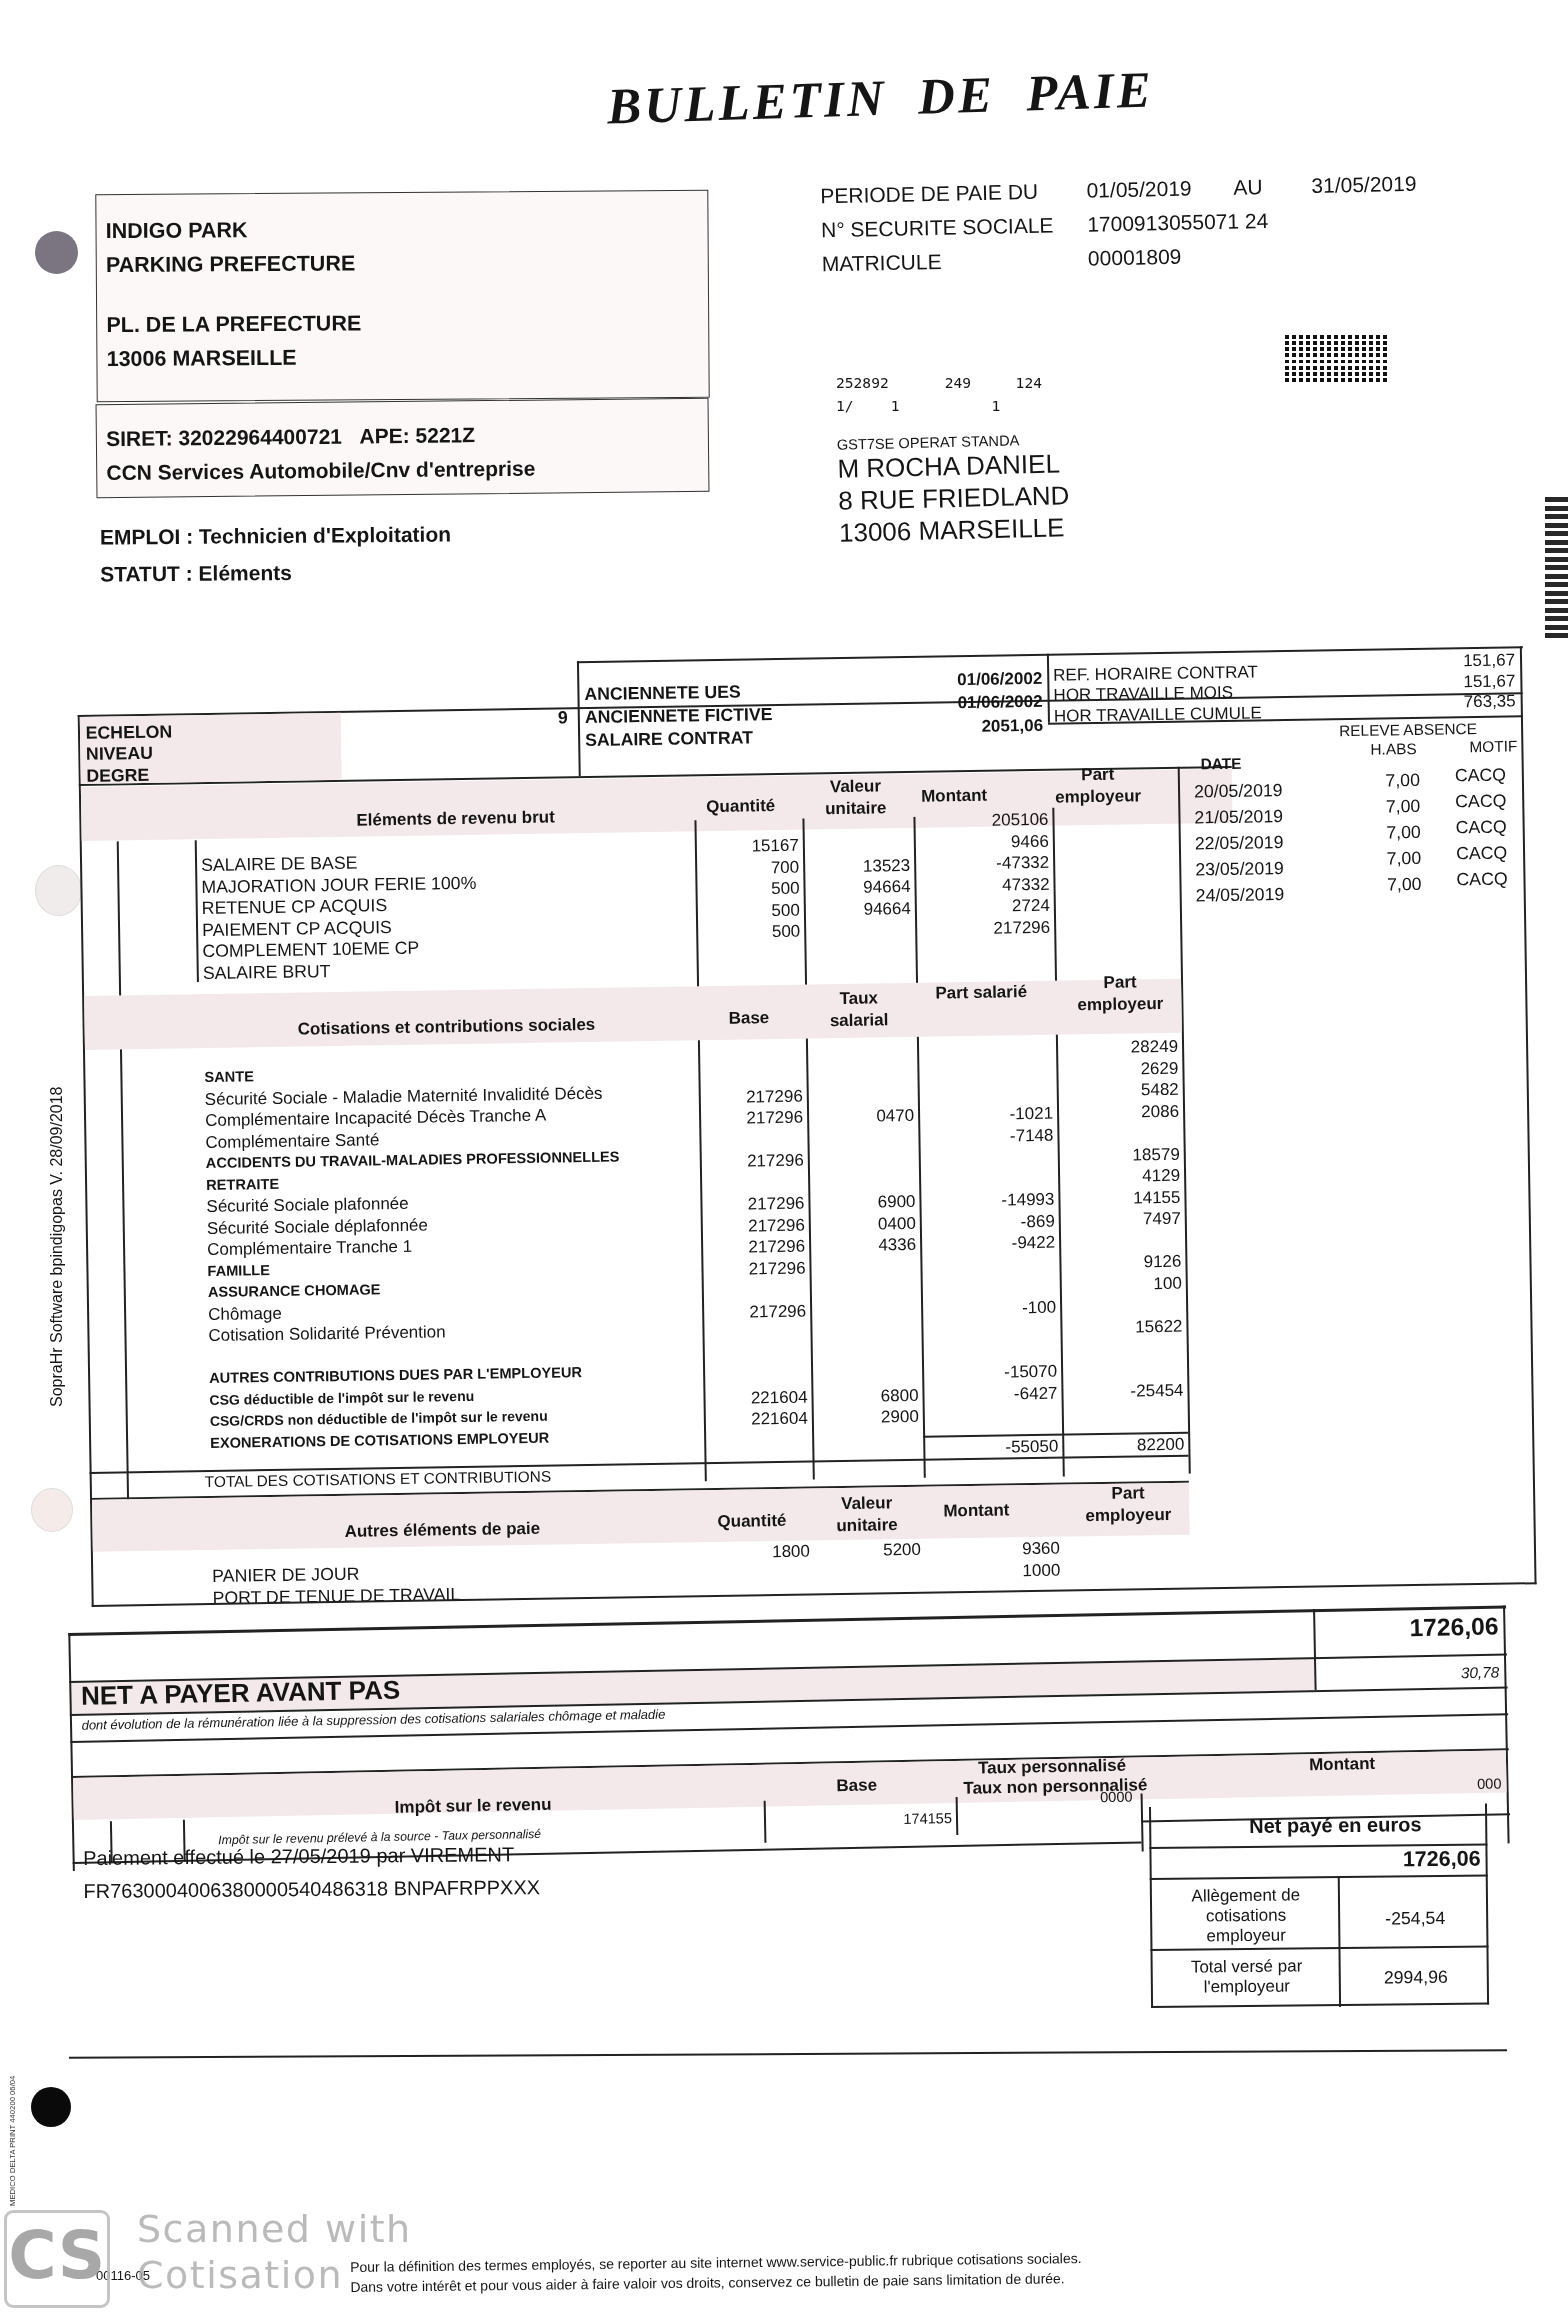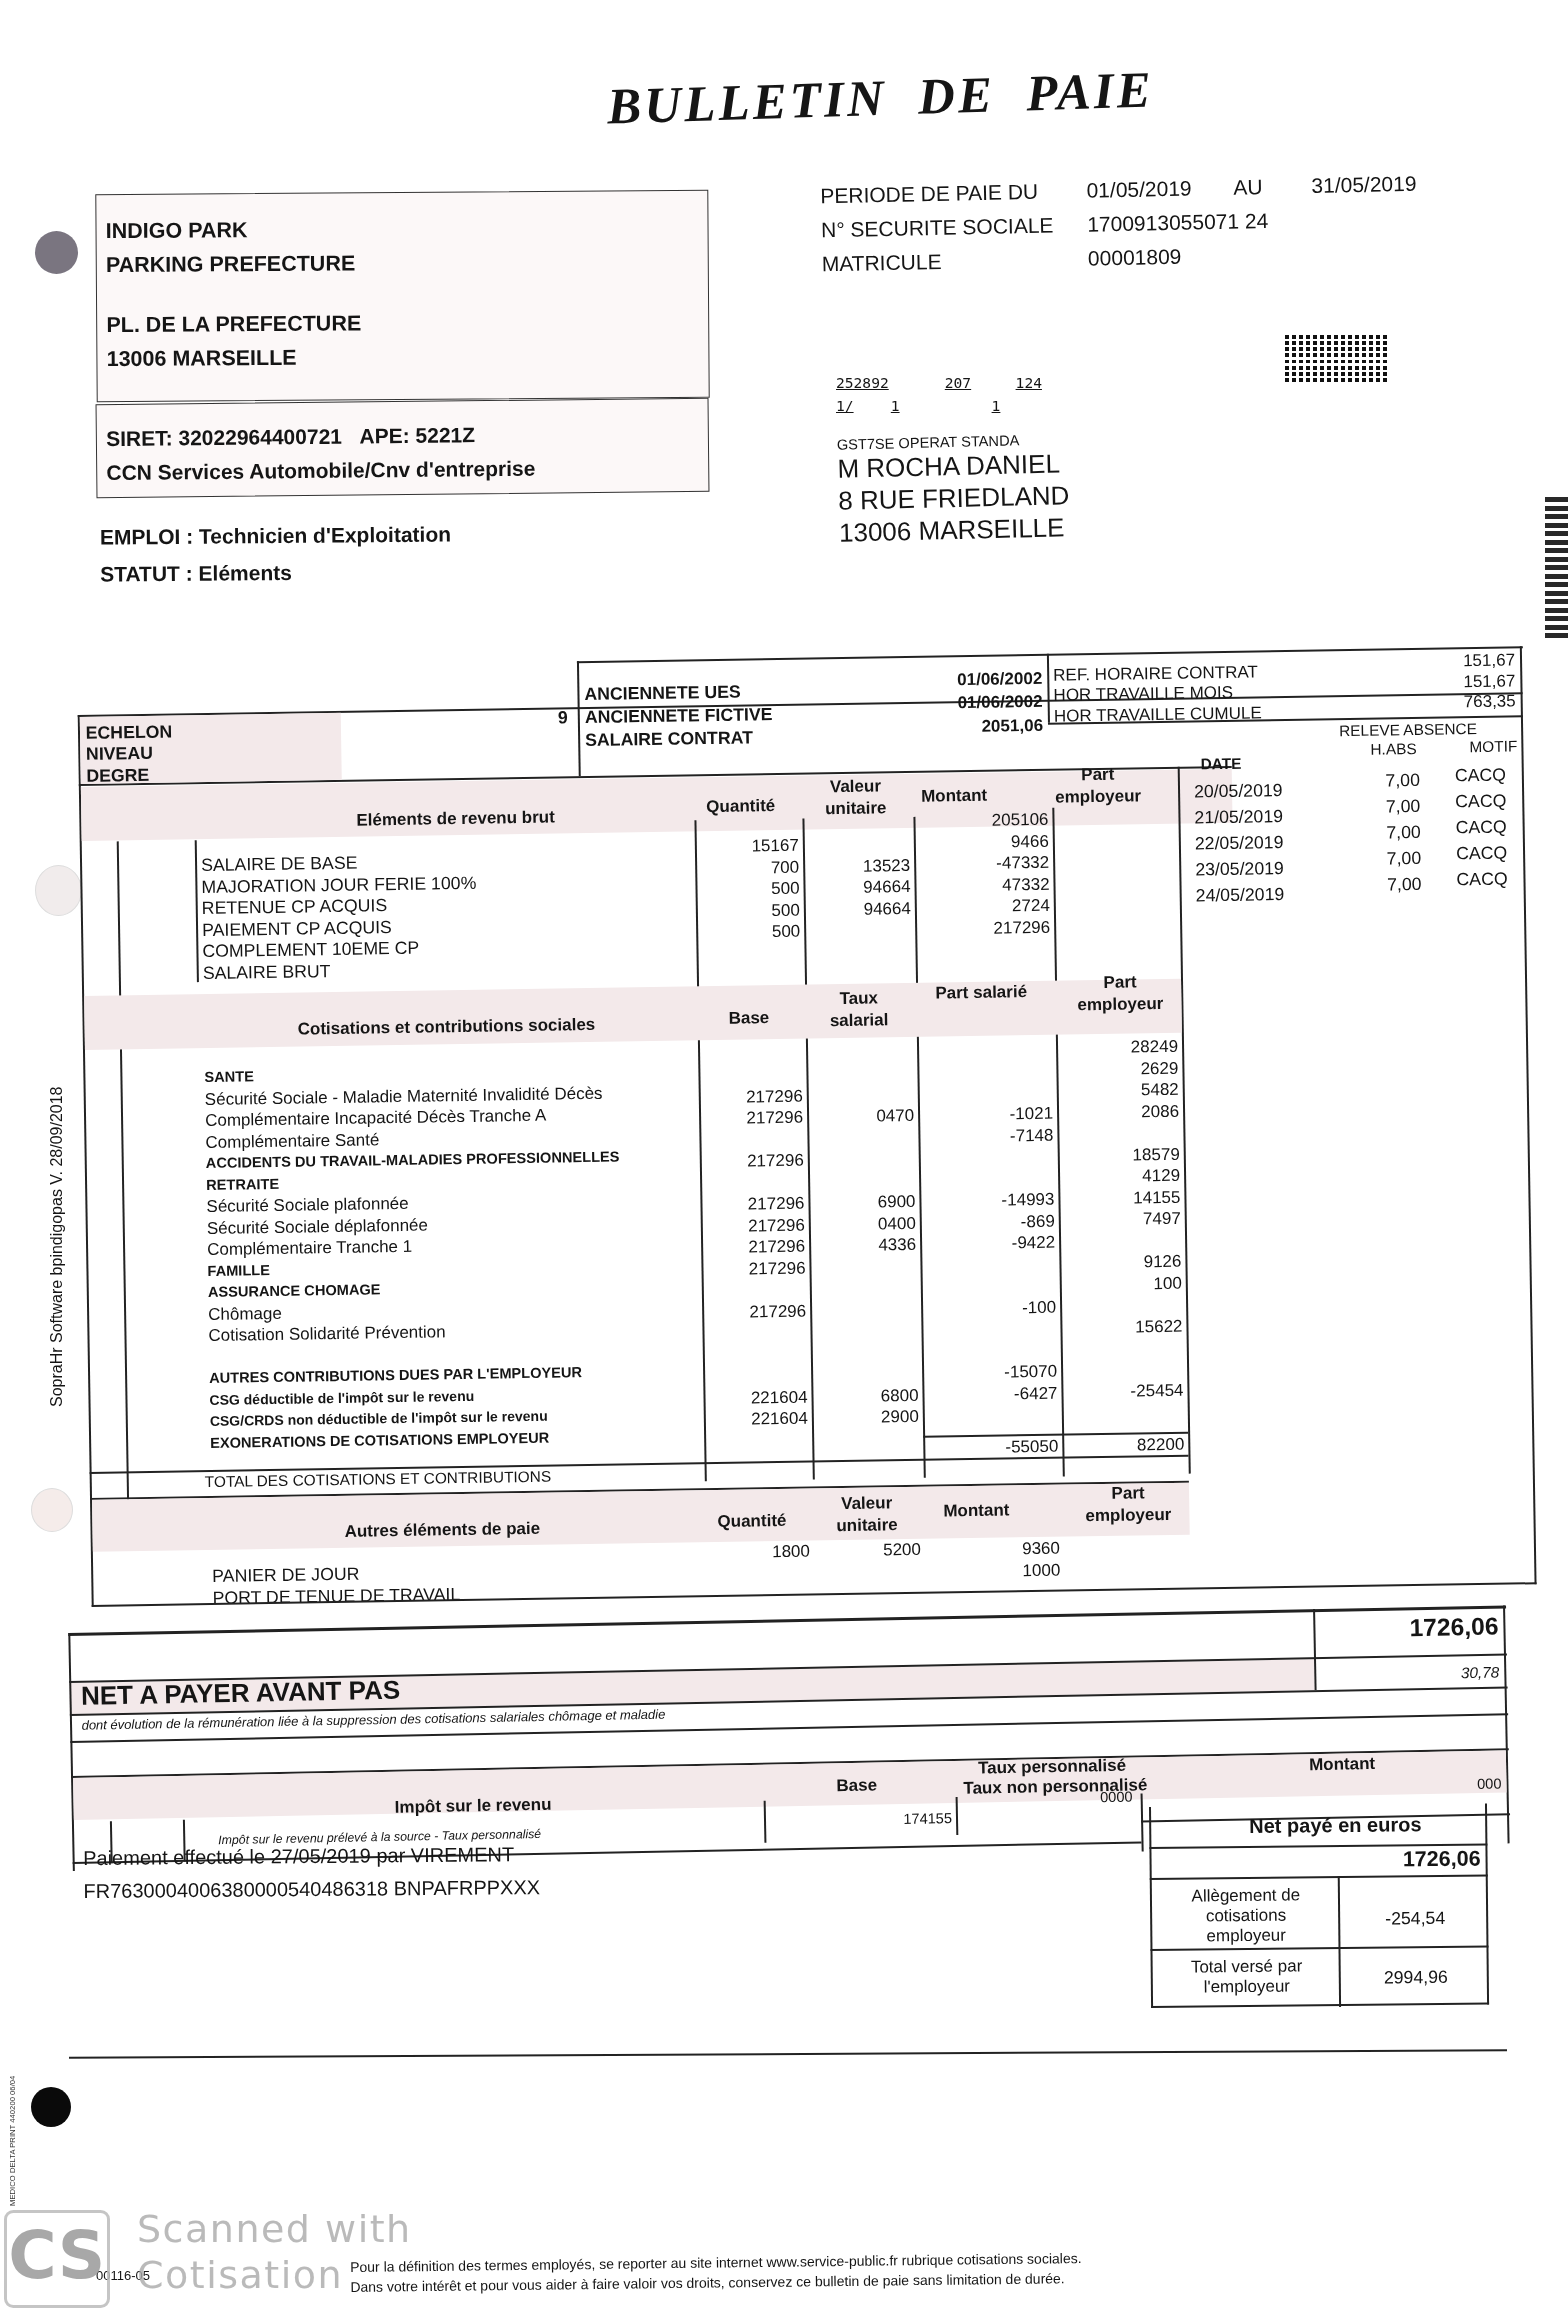--- a/index.html
+++ b/index.html
@@ -11,21 +11,21 @@
   .box { border:1.5px solid #333; background:#fcf8f8; }
   .emp-box { left:96px; top:192px; width:611px; height:206px; transform:rotate(-0.4deg); }
   .emp-box div { font-size:21.5px; font-weight:bold; line-height:34px; padding-left:9.2px; }
   .siret-box { left:96px; top:401px; width:611px; height:92px; transform:rotate(-0.6deg); }
   .siret-box div { font-size:21px; font-weight:bold; line-height:34px; padding-left:9.2px; }
   .emploi { left:100px; top:517px; font-size:21px; font-weight:bold; line-height:37px; transform:rotate(-0.5deg); }
   .periode { left:821px; top:173px; font-size:21px; line-height:34px; transform:rotate(-1.2deg); }
   .periode table { border-collapse:collapse; }
   .periode td { padding:0 10.8px 0 0; white-space:nowrap; }
   .codes { left:836px; top:371px; font-family:"DejaVu Sans Mono", monospace; font-size:14.6px; line-height:23px; }
-  .codes span { display:inline-block;text-decoration:underline; }
+  .codes span { display:inline-block; }
   .addr { left:838px; top:434px; transform:rotate(-1.4deg); }
   .addr .small { font-size:14.6px; }
   .addr .big { font-size:26px; line-height:32px; }
   .datamatrix { left:1285px; top:334px; width:104px; height:48px;
                 background:repeating-linear-gradient(90deg,#111 0 3.8px,#fff 3.8px 7px),#111;
                 -webkit-mask: repeating-linear-gradient(0deg,#000 0 3.8px,transparent 3.8px 6.2px); }
   .side-code { left:1545px; top:496px; width:23px; height:142px;
                background:repeating-linear-gradient(0deg,#111 0 4.6px,#fff 4.6px 8.5px); opacity:.9; }
   .hole { border-radius:50%; }
   .hole1 { left:35px; top:231px; width:43px; height:43px; background:#7a7580; }
@@ -102,21 +102,21 @@
   </tbody>
     </table>
 </div>
 
 <div class="abs datamatrix"></div>
 <div class="abs side-code"></div>
 
 <div class="abs codes">
   <div>
     <span style="width:100px">252892</span>
-    <span style="width:62px">207</span>
+    <span style="width:62px">249</span>
     <span>124</span>
   </div>
   <div>
     <span style="width:46px">1/</span>
     <span style="width:92px">1</span>
     <span>1</span>
   </div>
 </div>
 
 <div class="abs addr">

